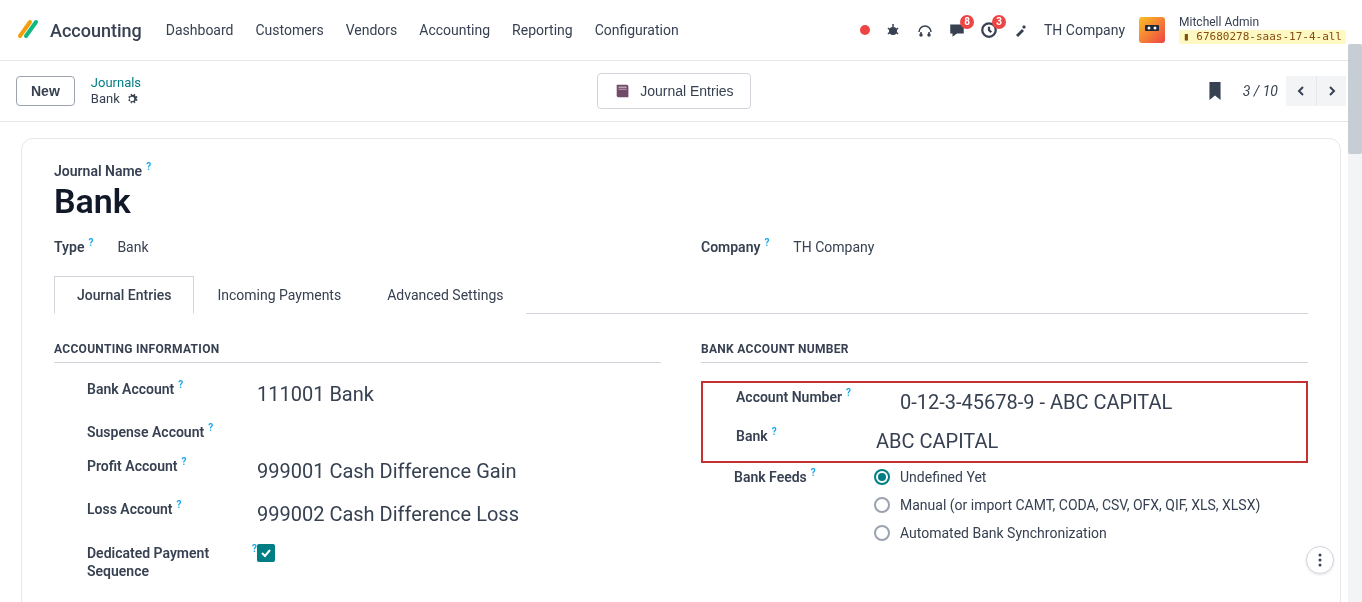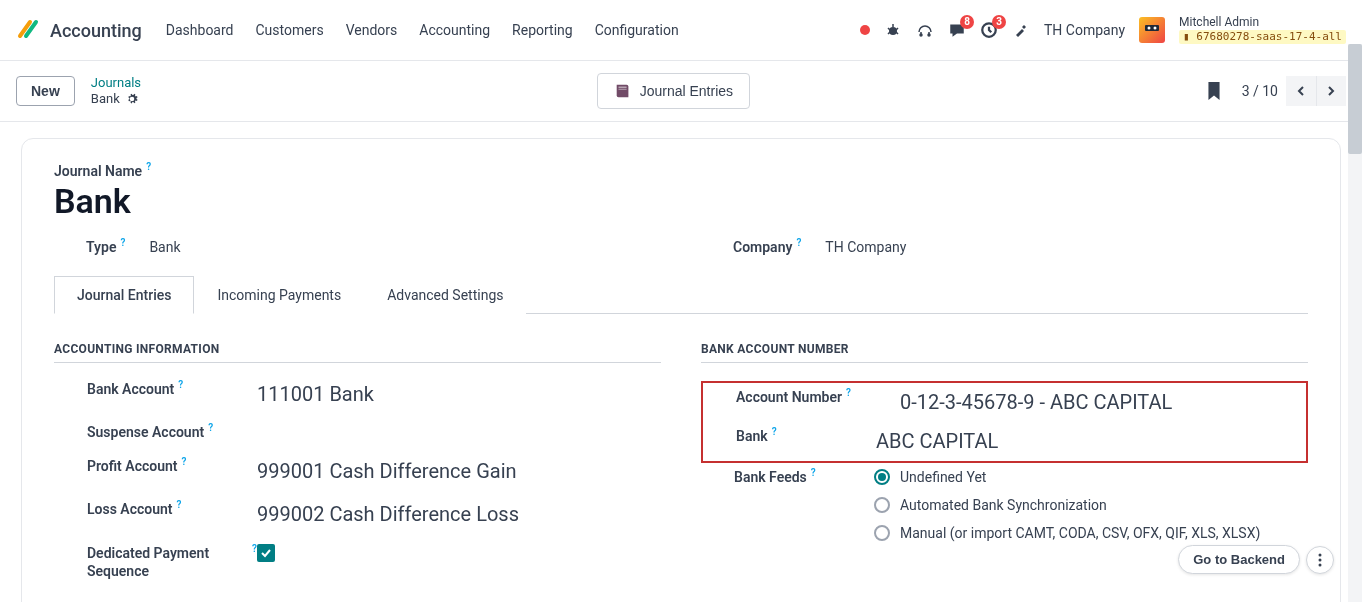--- a/index.html
+++ b/index.html
@@ -23,35 +23,35 @@
 
 
 .control-panel { display: flex; align-items: center; padding: 12px 16px; border-bottom: 1px solid #e5e7eb; gap: 16px; }
 .new-btn { border: 1px solid #9ca3af; background: #fff; color: #374151; font-weight: 600; font-size: 14px; padding: 6px 14px; border-radius: 4px; cursor: pointer; }
 .breadcrumb { display: flex; flex-direction: column; line-height: 1.2; }
 .bc-top { color: #017e84; font-size: 13px; cursor: pointer; }
 .bc-bottom { font-size: 13px; color: #374151; display: flex; align-items: center; gap: 6px; }
 .gear-small { width: 12px; height: 12px; cursor: pointer; }
 .cp-center { margin-left: auto; margin-right: auto; }
 .stat-btn { display: inline-flex; align-items: center; gap: 8px; border: 1px solid #d1d5db; background: #fff; padding: 8px 16px; border-radius: 4px; cursor: pointer; font-size: 14px; color: #374151; }
-.cp-right { display: flex; align-items: center; gap: 20px; }
+.cp-right { display: flex; align-items: center; gap: 20px; font-style: italic; }
 .pager { display: flex; align-items: center; gap: 8px; font-size: 14px; color: #374151; }
 .pager-btns { display: flex; }
 .pager-btn { width: 30px; height: 30px; display: flex; align-items: center; justify-content: center; background: #f3f4f6; cursor: pointer; border: none; }
 .pager-btn + .pager-btn { border-left: 1px solid #e5e7eb; }
 .bookmark-icon { width: 16px; height: 20px; cursor: pointer; }
 
 
 .form-wrapper { padding: 16px; }
 .form-sheet { border: 1px solid #e5e7eb; border-radius: 12px; padding: 24px 32px; max-width: 1320px; margin: 0 auto; background: #fff; }
 .field-label { font-weight: 600; font-size: 14px; color: #374151; display: flex; align-items: flex-start; gap: 4px; }
 .help-q { color: #0ea5e9; font-size: 10px; font-weight: 600; cursor: pointer; position: relative; top: -2px; }
 .journal-name-val { font-size: 34px; font-weight: 600; color: #111827; margin-top: 2px; margin-bottom: 18px; }
 .top-grid { display: grid; grid-template-columns: 1fr 1fr; gap: 40px; margin-bottom: 20px; }
-.inline-field { display: flex; align-items: center; gap: 24px; margin-left: 32px; }
+.inline-field { display: flex; align-items: center; gap: 24px; }
 .inline-field .val { font-size: 14px; color: #374151; }
 .link-val { color: #017e84; cursor: pointer; }
 
 
 .tabs { display: flex; border-bottom: 1px solid #d1d5db; margin-bottom: 28px; }
 .tab { padding: 10px 22px; font-size: 14px; color: #374151; cursor: pointer; border: 1px solid transparent; border-bottom: none; position: relative; top: 1px; background: #fff; }
 .tab.active { border-color: #d1d5db; border-bottom: 1px solid #fff; font-weight: 500; }
 
 
 .content-grid { display: grid; grid-template-columns: 1fr 1fr; gap: 40px; }
@@ -291,36 +291,35 @@
             <span>Bank Feeds</span>
             <span class="help-q">?</span>
           </div>
           <div>
             <div class="radio-row">
               <span class="radio checked"></span>
               <span class="radio-label">Undefined Yet</span>
             </div>
             <div class="radio-row">
               <span class="radio"></span>
-              <span class="radio-label">Automated Bank Synchronization</span>
+              <span class="radio-label">Manual (or import CAMT, CODA, CSV, OFX, QIF, XLS, XLSX)</span>
             </div>
             <div class="radio-row">
               <span class="radio"></span>
-              <span class="radio-label">Manual (or import CAMT, CODA, CSV, OFX, QIF, XLS, XLSX)</span>
+              <span class="radio-label">Automated Bank Synchronization</span>
             </div>
           </div>
         </div>
       </div>
     </div>
 
   </div>
 </div>
 
 <div class="backend-float">
-  <button class="backend-btn">Go to Backend</button>
   <div class="backend-menu">
     <svg width="4" height="14" viewBox="0 0 4 14">
         <circle cx="2" cy="2" r="1.5" fill="#374151"></circle>
         <circle cx="2" cy="7" r="1.5" fill="#374151"></circle>
         <circle cx="2" cy="12" r="1.5" fill="#374151"></circle>
       </svg>
   </div>
 </div>
 
 <div class="scrollbar-fake">

